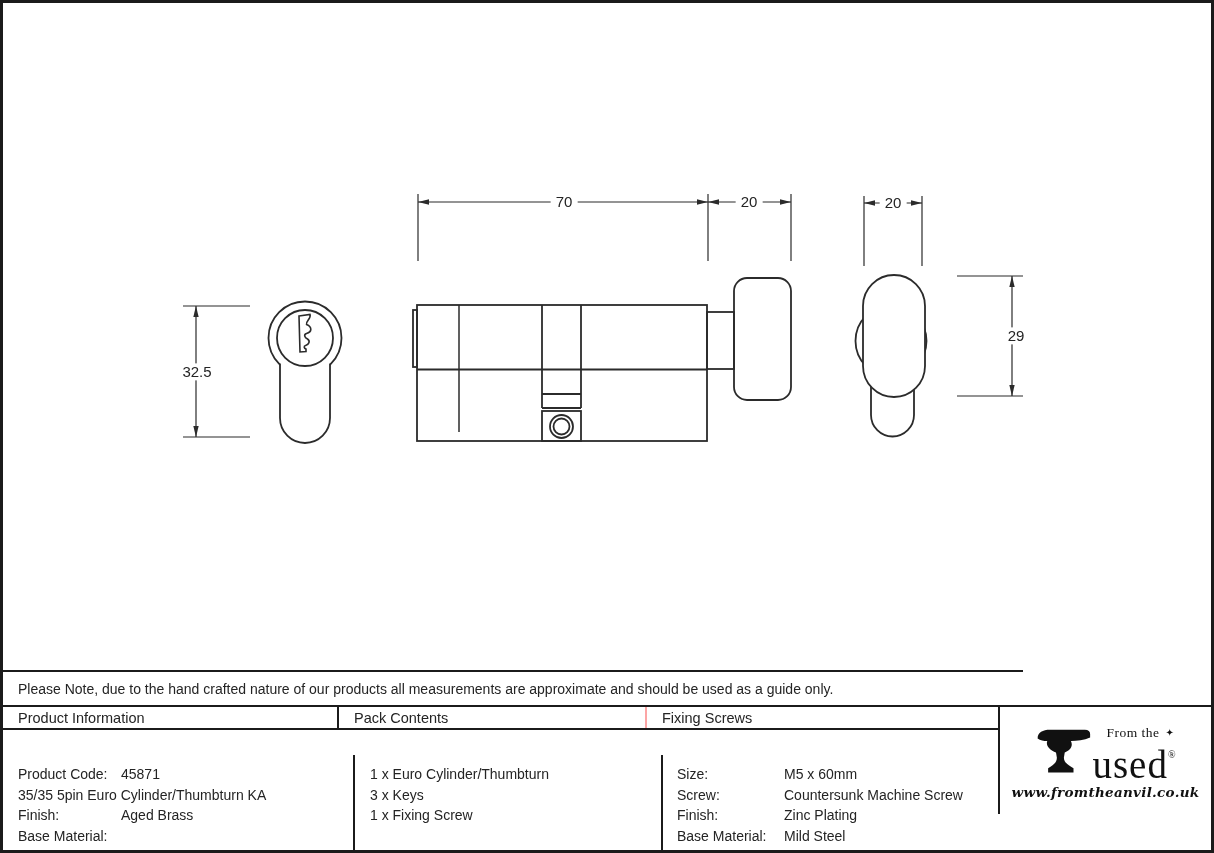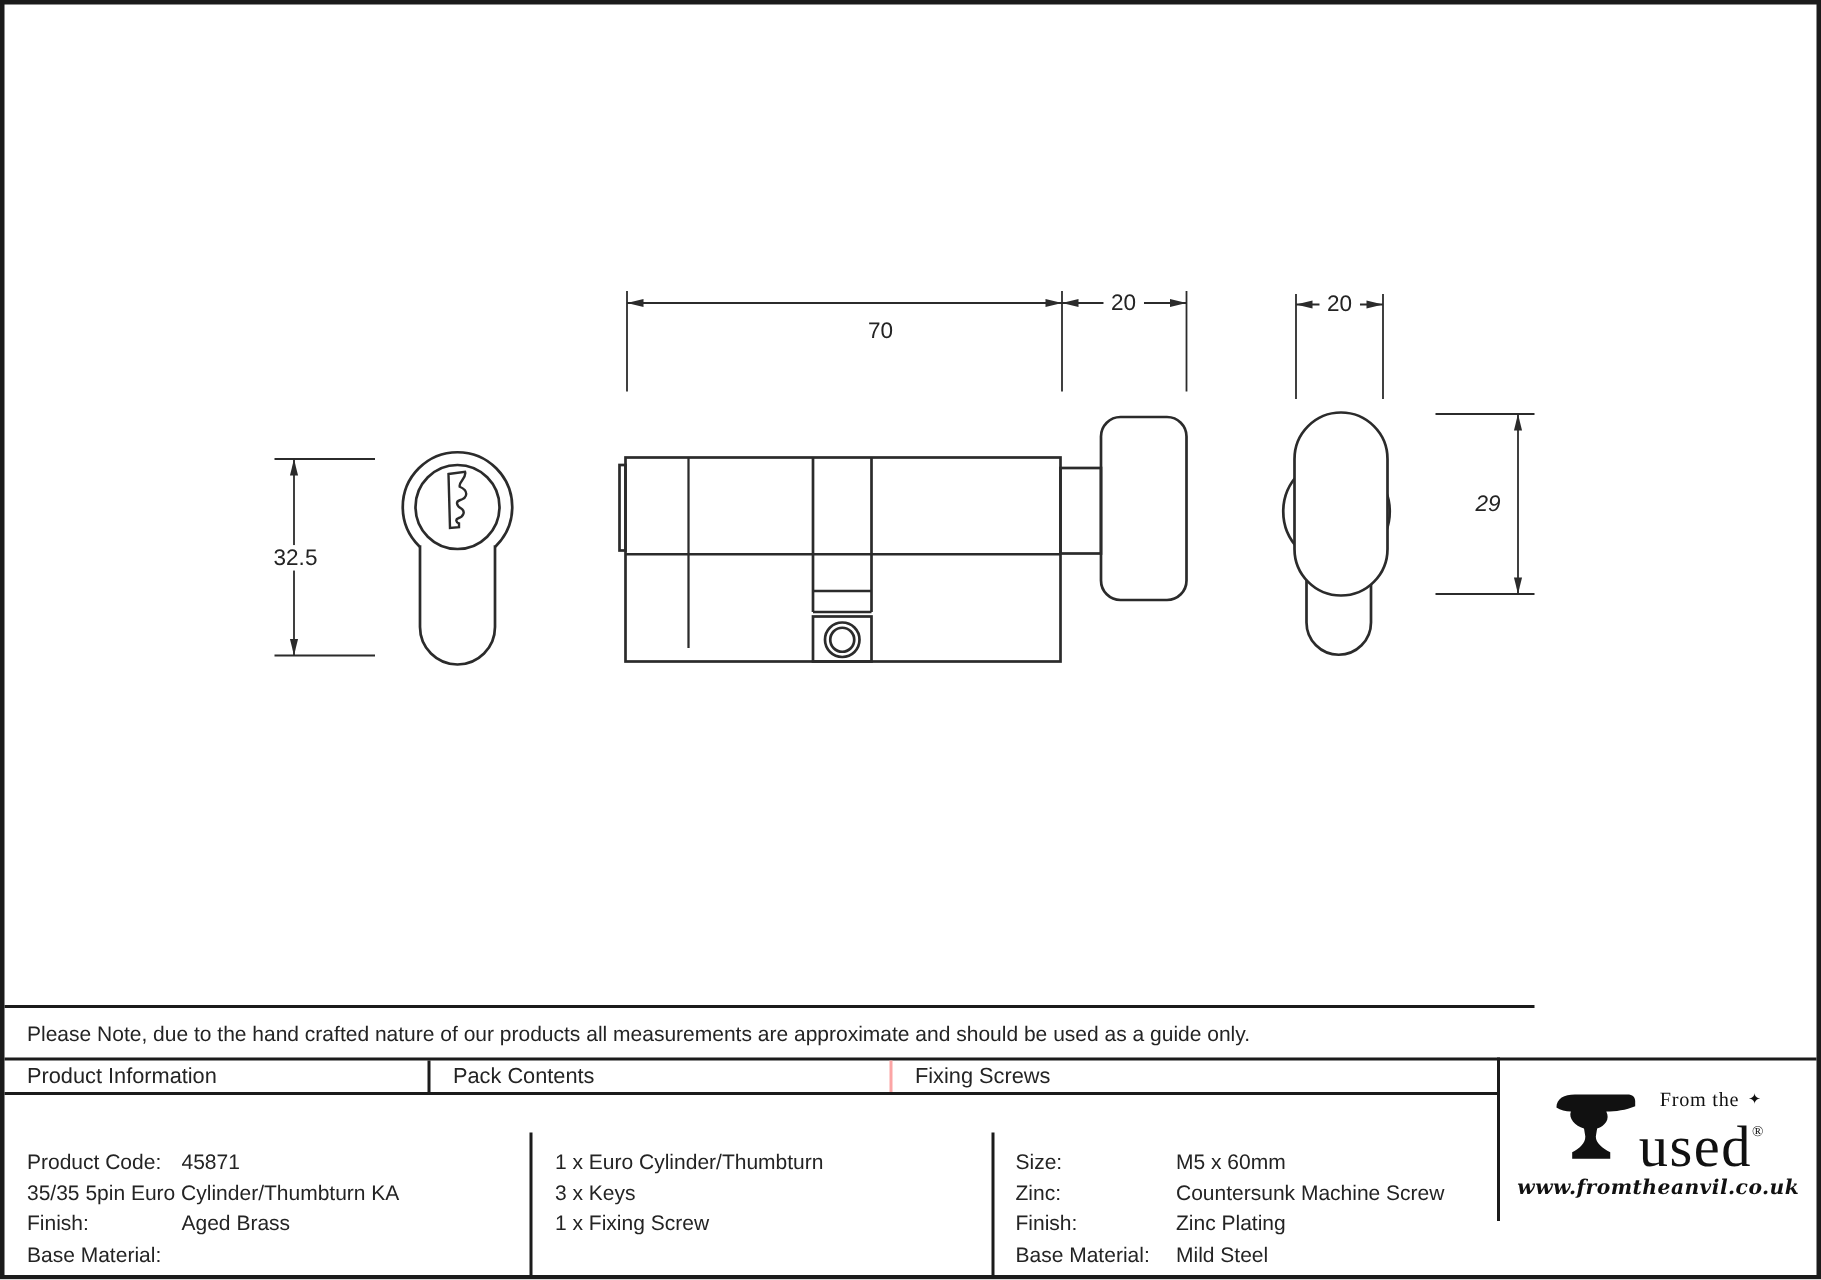--- a/index.html
+++ b/index.html
@@ -18,21 +18,21 @@
   .note{
     position:absolute;left:3px;top:670px;width:1020px;height:35px;box-sizing:border-box;
     border-top:2px solid #1b1b1b;display:flex;align-items:center;padding-left:15px;
     font-size:14px;z-index:3;background:#fff;
   }
   .thead{
     position:absolute;left:3px;top:705px;width:995px;height:25px;box-sizing:border-box;
     border-top:2px solid #1b1b1b;border-bottom:2px solid #1b1b1b;display:flex;z-index:3;background:#fff;
   }
   .th{box-sizing:border-box;display:flex;align-items:center;padding-left:15px;font-size:14.5px;}
-  .th1{width:284px;border-right:2px solid #1b1b1b;}
+  .th1{width:336px;border-right:2px solid #1b1b1b;}
   .th2{width:308px;border-right:2px solid #fca5a5;}
   .th3{width:335px;}
   .tbody{
     position:absolute;left:3px;top:730px;width:995px;height:120px;box-sizing:border-box;
     display:flex;z-index:3;background:#fff;font-size:14px;
   }
   .td{box-sizing:border-box;padding-top:9px;line-height:20.7px;margin-top:25px;}
   .td1{width:352px;border-right:2px solid #1b1b1b;padding-left:15px;}
   .td2{width:308px;border-right:2px solid #1b1b1b;padding-left:15px;}
   .td3{width:335px;padding-left:14px;}
@@ -124,25 +124,25 @@
       <polygon points="791,202 780,199.3 780,204.7"></polygon>
       <polygon points="864,203 875,200.3 875,205.7"></polygon>
       <polygon points="922,203 911,200.3 911,205.7"></polygon>
       <polygon points="196,306 193.3,317 198.7,317"></polygon>
       <polygon points="196,437 193.3,426 198.7,426"></polygon>
       <polygon points="1012,276 1009.3,287 1014.7,287"></polygon>
       <polygon points="1012,396 1009.3,385 1014.7,385"></polygon>
     </g>
   </svg>
 
-  <div class="dim-label" style="left:587px;top:202px;margin-top:19px;">70</div>
+  <div class="dim-label" style="left:564px;top:202px;">70</div>
   <div class="dim-label" style="left:749px;top:202px;">20</div>
   <div class="dim-label" style="left:893px;top:203px;">20</div>
   <div class="dim-label" style="left:197px;top:372px;">32.5</div>
-  <div class="dim-label" style="left:992px;top:336px;font-style:italic;">29</div>
+  <div class="dim-label" style="left:1016px;top:336px;">29</div>
 
   <div class="note">
     <span>Please Note, due to the hand crafted nature of our products all measurements are approximate and should be used as a guide only.</span>
   </div>
 
   <div class="thead">
     <div class="th th1">Product Information</div>
     <div class="th th2">Pack Contents</div>
     <div class="th th3">Fixing Screws</div>
   </div>
@@ -168,21 +168,21 @@
       <div>1 x Euro Cylinder/Thumbturn</div>
       <div>3 x Keys</div>
       <div>1 x Fixing Screw</div>
     </div>
     <div class="td td3">
       <div class="kv">
         <span class="k">Size:</span>
         <span class="v">M5 x 60mm</span>
       </div>
       <div class="kv">
-        <span class="k">Zinc:</span>
+        <span class="k">Screw:</span>
         <span class="v">Countersunk Machine Screw</span>
       </div>
       <div class="kv">
         <span class="k">Finish:</span>
         <span class="v">Zinc Plating</span>
       </div>
       <div class="kv">
         <span class="k">Base Material:</span>
         <span class="v">Mild Steel</span>
       </div>

